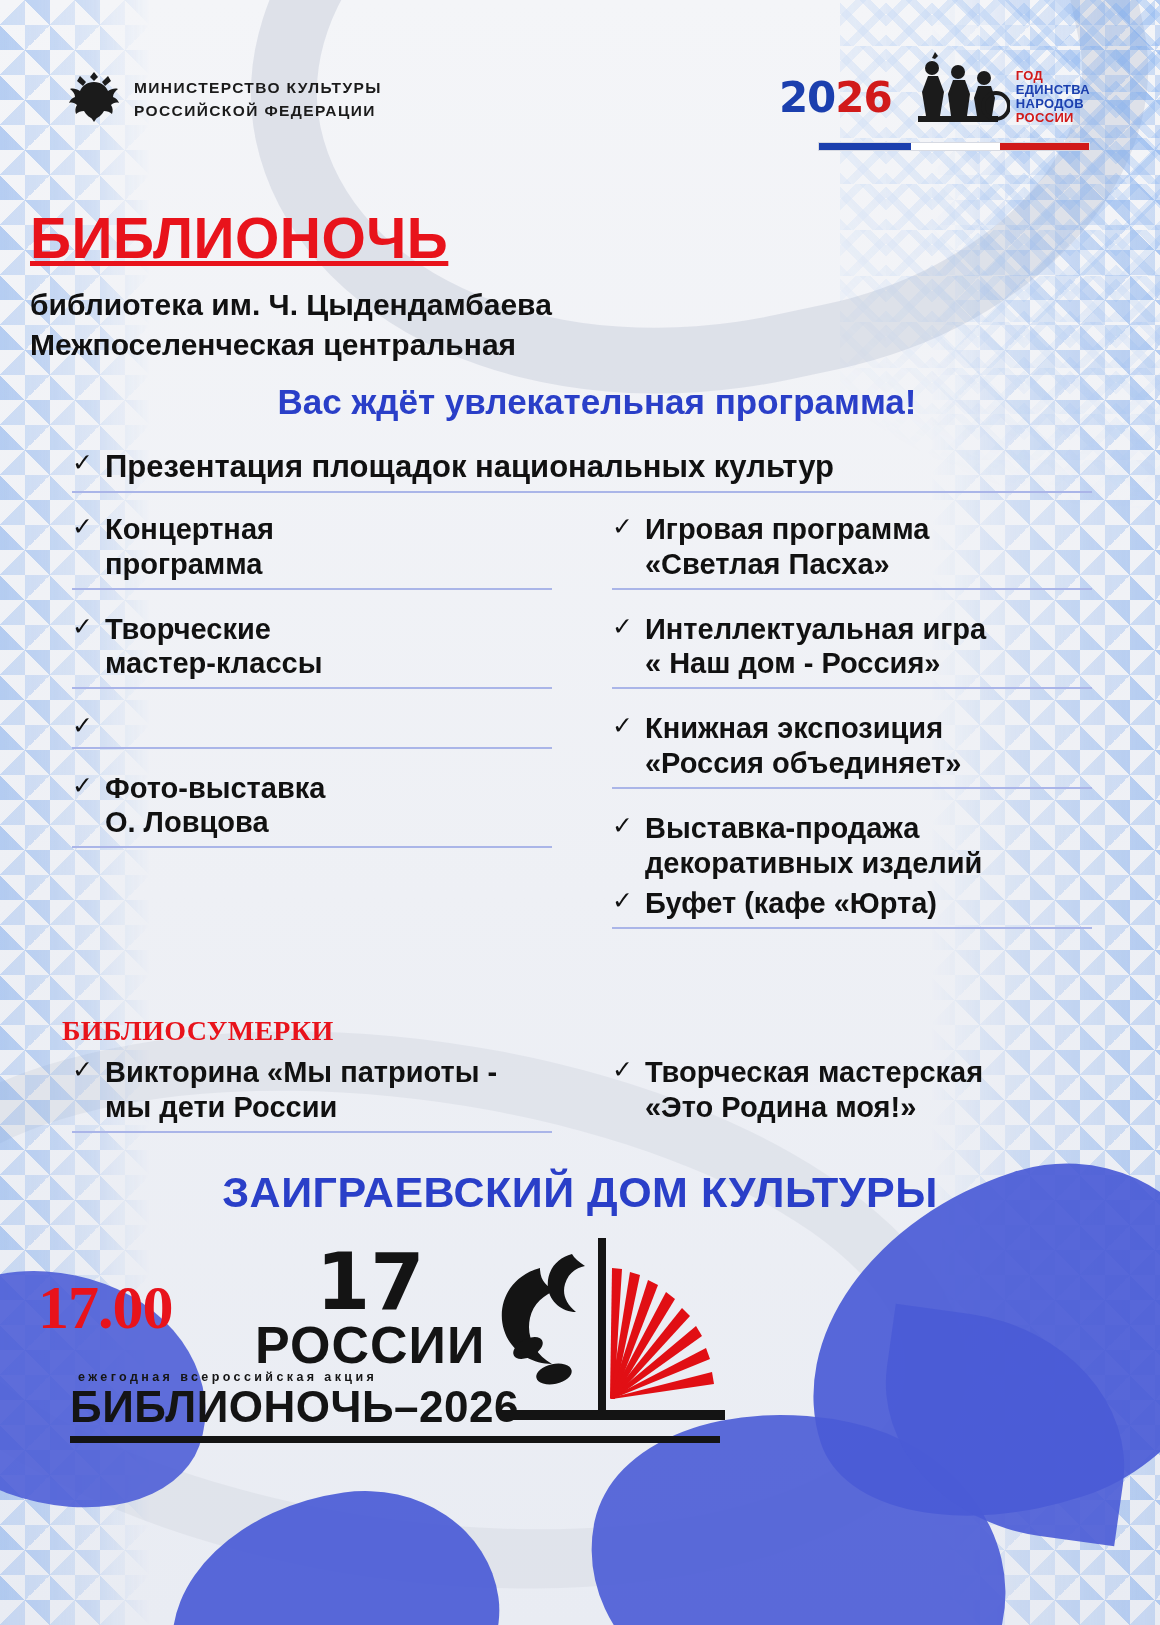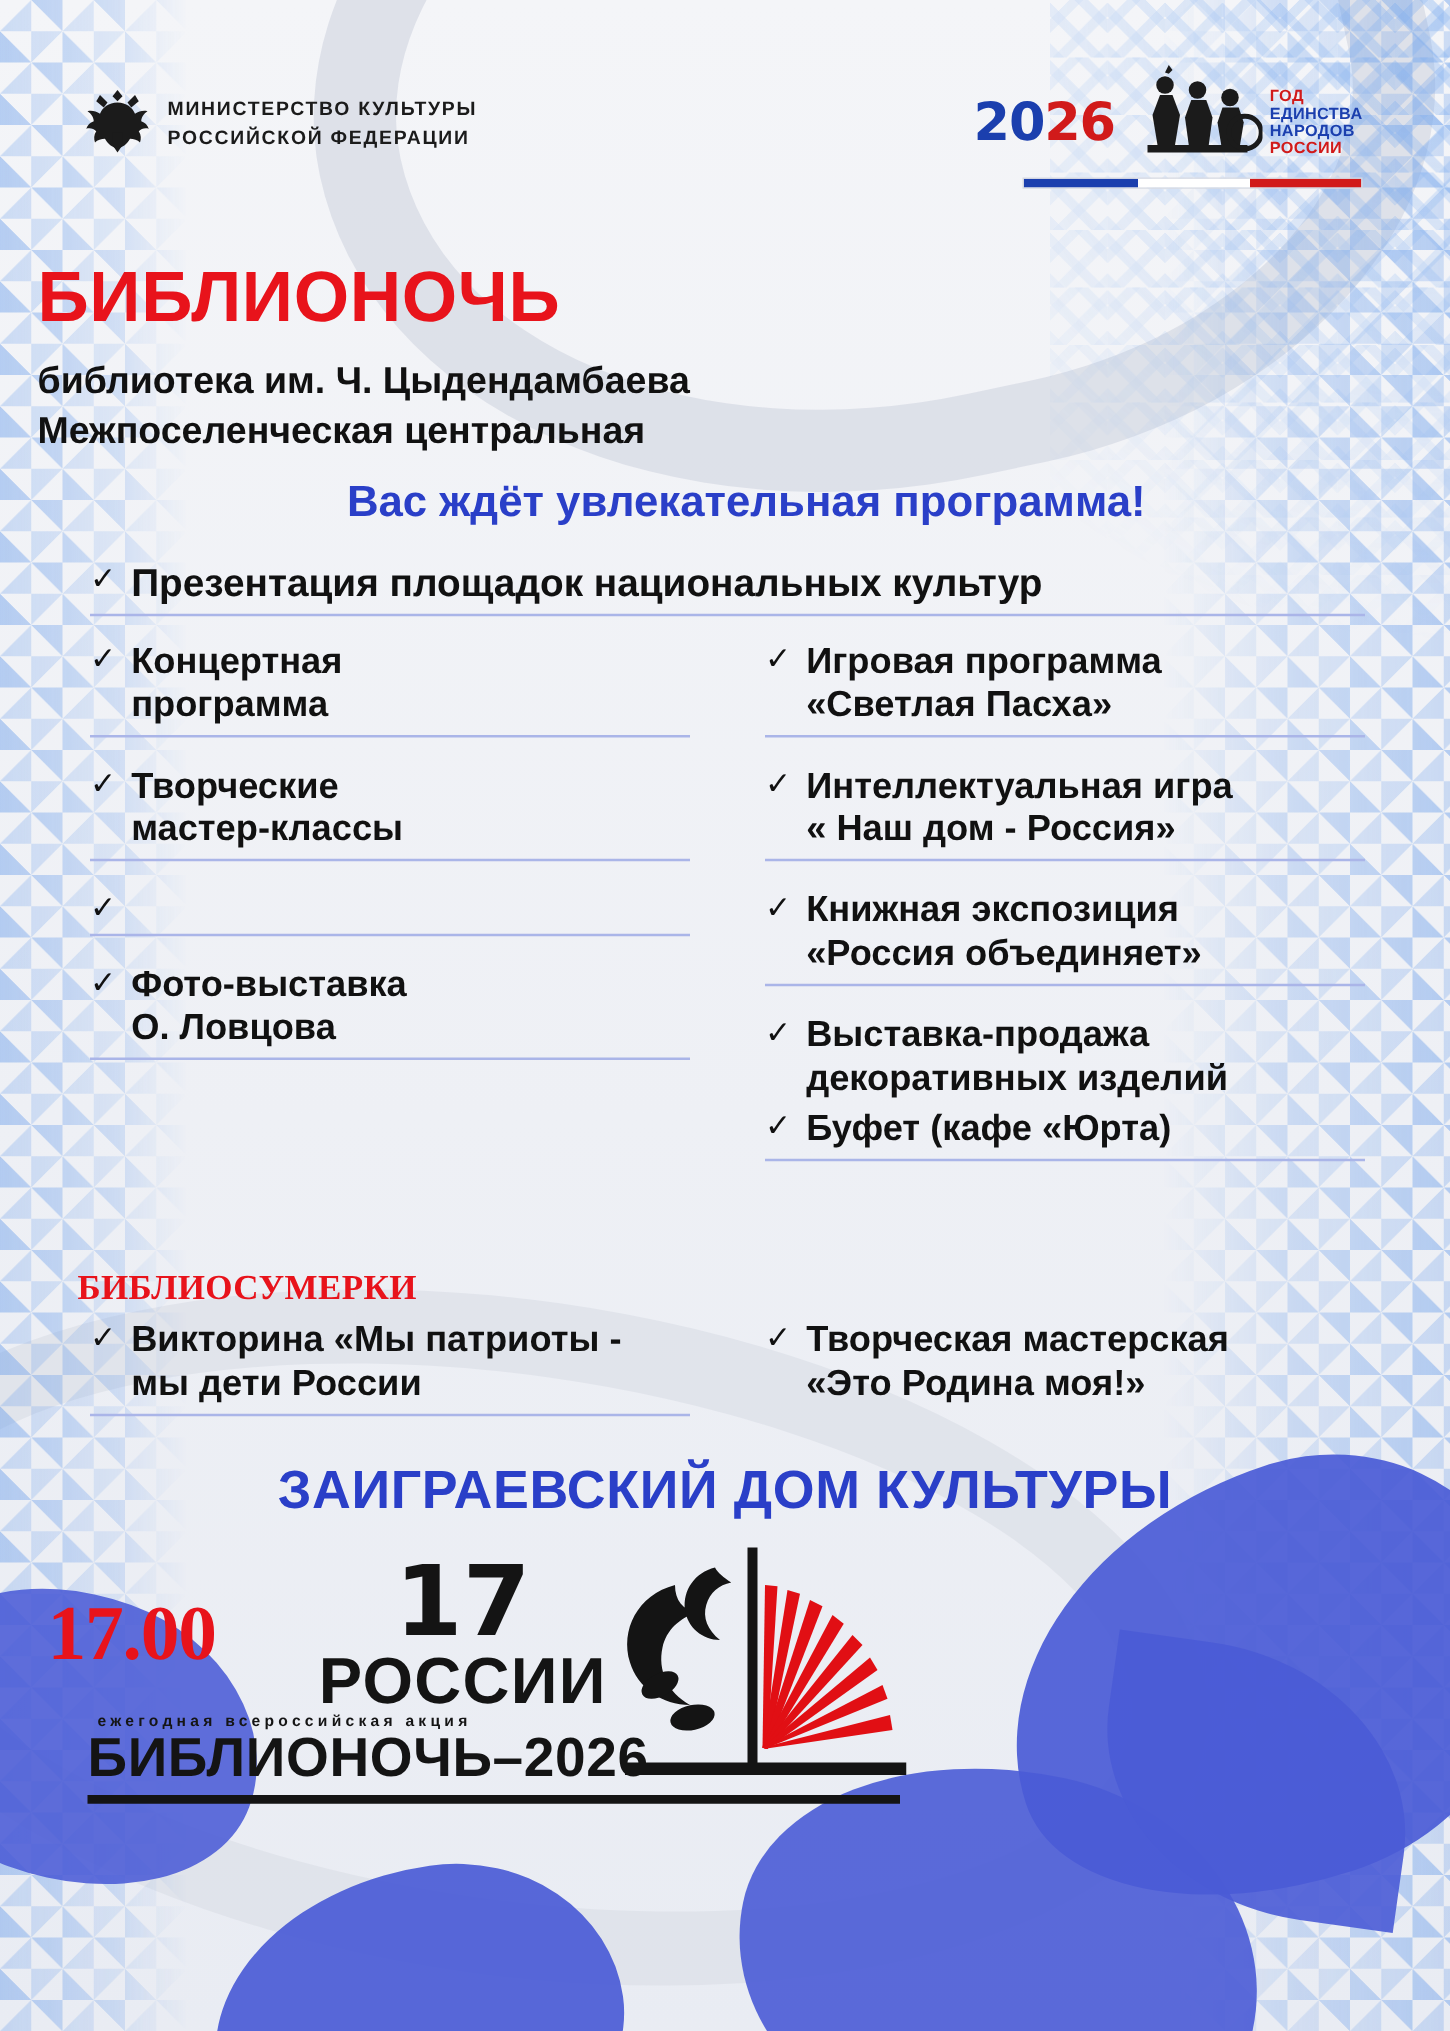--- a/index.html
+++ b/index.html
@@ -193,20 +193,21 @@
   
   .title-bibnight {
     position: absolute;
     left: 30px; top: 205px;
     font-size: 57px;
     font-weight: 800;
     color: #e8131b;
     letter-spacing: .5px;
     font-family: "Liberation Sans", sans-serif;
     z-index: 6;
+    text-decoration: underline;
   }
   .slogan {
     position: absolute;
     right: 32px; top: 178px;
     width: 540px;
     text-align: center;
     font-family: "Liberation Serif", serif;
     font-weight: 700;
     font-style: italic;
     font-size: 36px;

